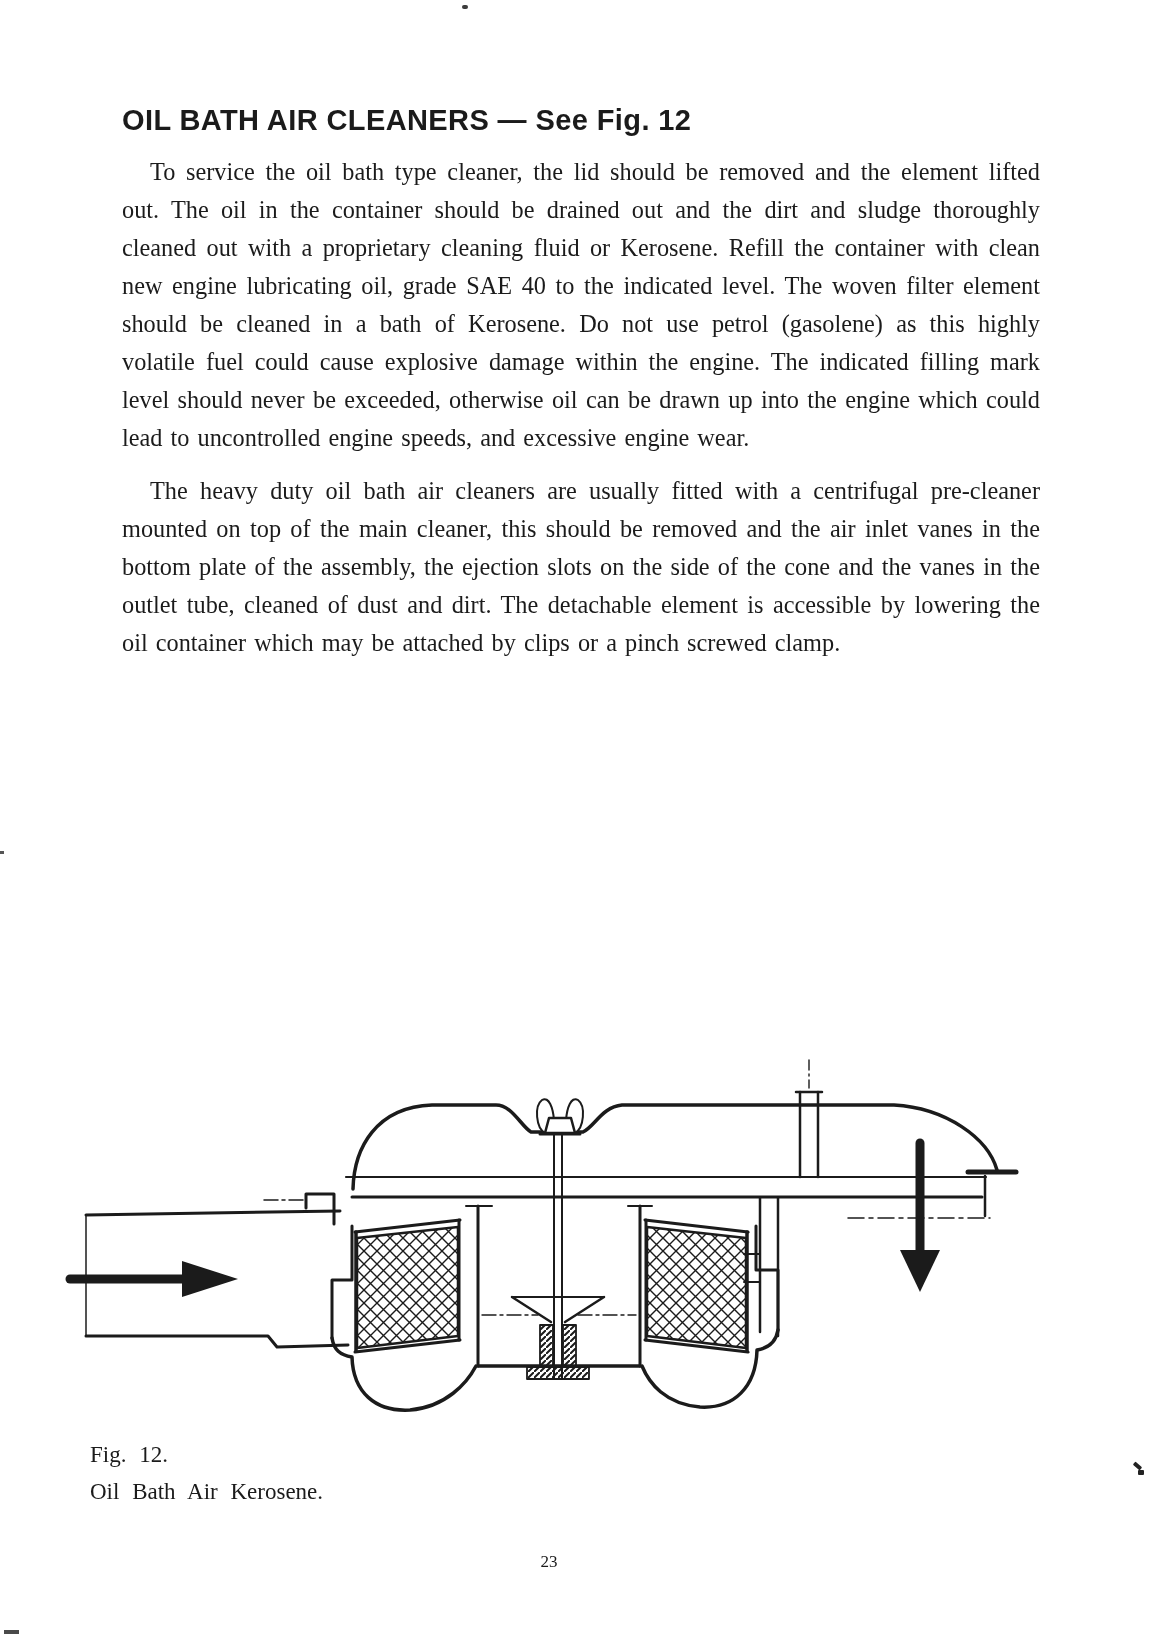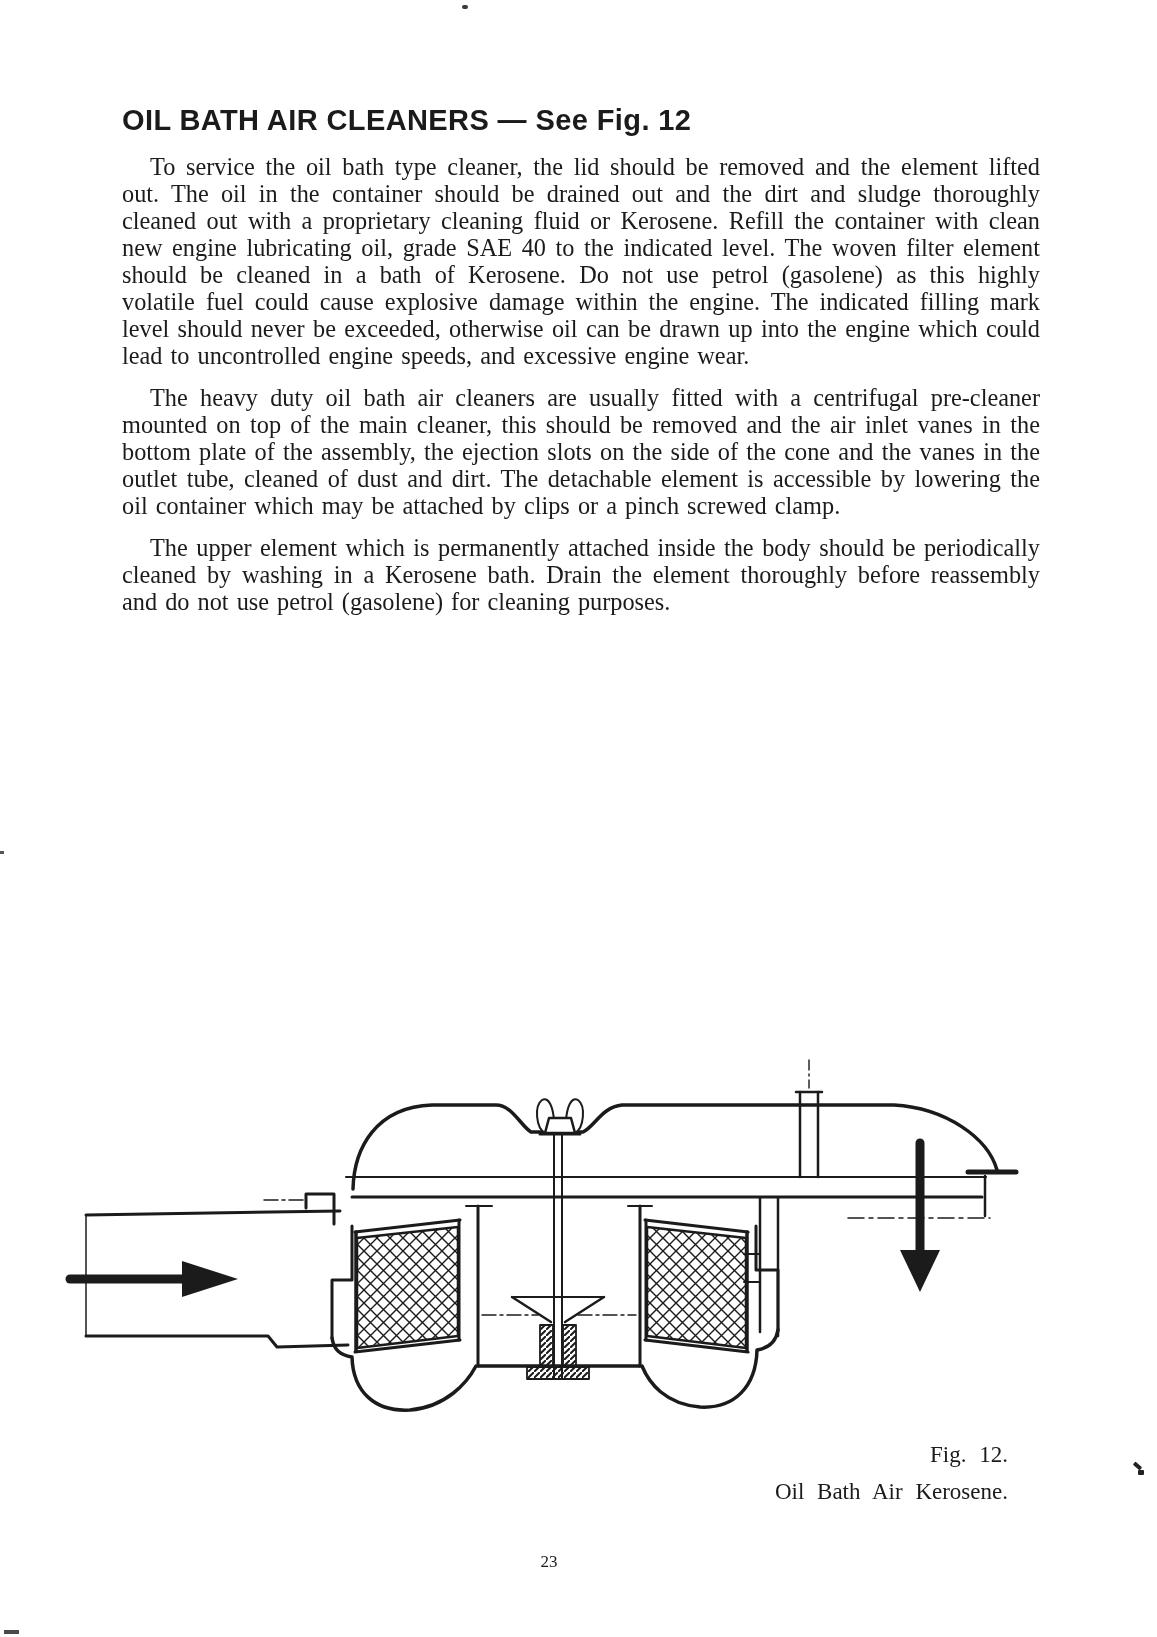--- a/index.html
+++ b/index.html
@@ -17,30 +17,30 @@
   }
   h1.heading{
     font-family:"Liberation Sans", sans-serif;
     font-size:29px;font-weight:bold;
     letter-spacing:.4px;
     margin:0 0 16px 0;
     white-space:nowrap;
   }
   p.body-par{
     font-size:24.3px;
-    line-height:27px;
+    line-height:38px;
     text-align:justify;
     text-indent:28px;
     word-spacing:2px;
     margin:0 0 15px 0;
   }
   .figure-svg{position:absolute;left:0;top:1030px;}
   .caption{
     position:absolute;left:90px;top:1436px;width:918px;
-    text-align:right;font-size:23px;line-height:37px;
+    text-align:left;font-size:23px;line-height:37px;
     word-spacing:7px;
   }
   .page-number{
     position:absolute;left:90px;top:1552px;width:918px;
     text-align:center;font-size:17px;
   }
   
   .art-top-dot{position:absolute;left:462px;top:5px;width:6px;height:4px;background:#3c3c3c;border-radius:2px;}
   .art-left-tick{position:absolute;left:0;top:851px;width:4px;height:3px;background:#555;}
   .art-blot{position:absolute;left:1132px;top:1462px;width:14px;height:14px;}
@@ -53,21 +53,20 @@
 
 <div class="page">
 
   <div class="art-top-dot"></div>
   <div class="art-left-tick"></div>
 
   <div class="content">
     <h1 class="heading">OIL BATH AIR CLEANERS — See Fig. 12</h1>
     <p class="body-par">To service the oil bath type cleaner, the lid should be removed and the element lifted out. The oil in the container should be drained out and the dirt and sludge thoroughly cleaned out with a proprietary cleaning fluid or Kerosene. Refill the container with clean new engine lubricating oil, grade SAE 40 to the indicated level. The woven filter element should be cleaned in a bath of Kerosene. Do not use petrol (gasolene) as this highly volatile fuel could cause explosive damage within the engine. The indicated filling mark level should never be exceeded, otherwise oil can be drawn up into the engine which could lead to uncontrolled engine speeds, and excessive engine wear.</p>
     <p class="body-par">The heavy duty oil bath air cleaners are usually fitted with a centrifugal pre-cleaner mounted on top of the main cleaner, this should be removed and the air inlet vanes in the bottom plate of the assembly, the ejection slots on the side of the cone and the vanes in the outlet tube, cleaned of dust and dirt. The detachable element is accessible by lowering the oil container which may be attached by clips or a pinch screwed clamp.</p>
-    <p class="body-par">The upper element which is permanently attached inside the body should be periodically cleaned by washing in a Kerosene bath. Drain the element thoroughly before reassembly and do not use petrol (gasolene) for cleaning purposes.</p>
   </div>
 
   <svg class="figure-svg" width="1157" height="430" viewBox="0 0 1157 430" stroke="#1b1b1b" fill="none" stroke-linecap="round" stroke-linejoin="round">
     <defs>
       <pattern id="mesh" width="13" height="13" patternUnits="userSpaceOnUse">
         <path d="M0 0 L13 13 M13 0 L0 13" stroke="#1b1b1b" stroke-width="1.4"></path>
       </pattern>
       <pattern id="hatch" width="6" height="6" patternUnits="userSpaceOnUse">
         <path d="M0 6 L6 0" stroke="#1b1b1b" stroke-width="2"></path>
       </pattern>

